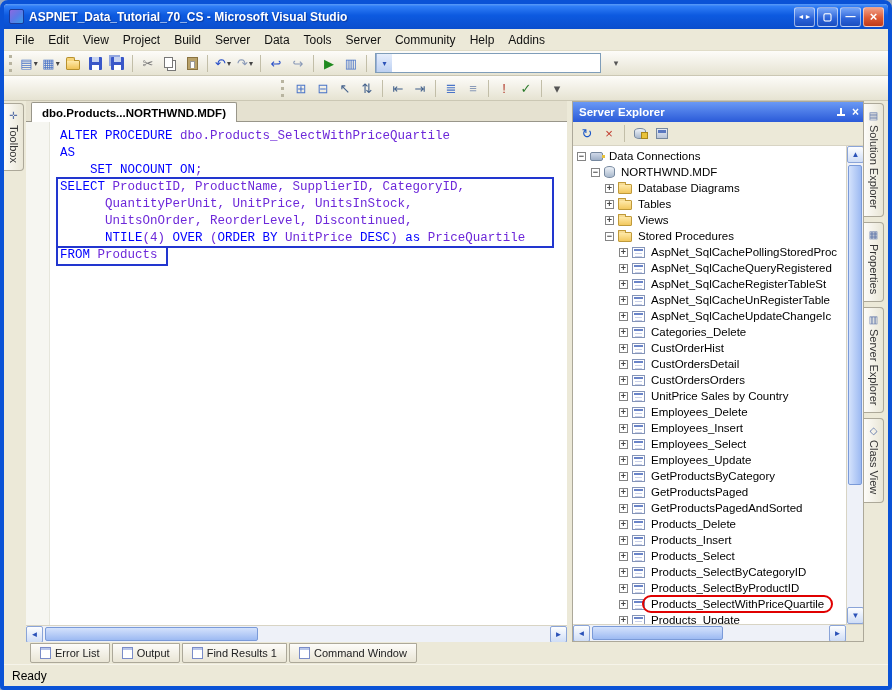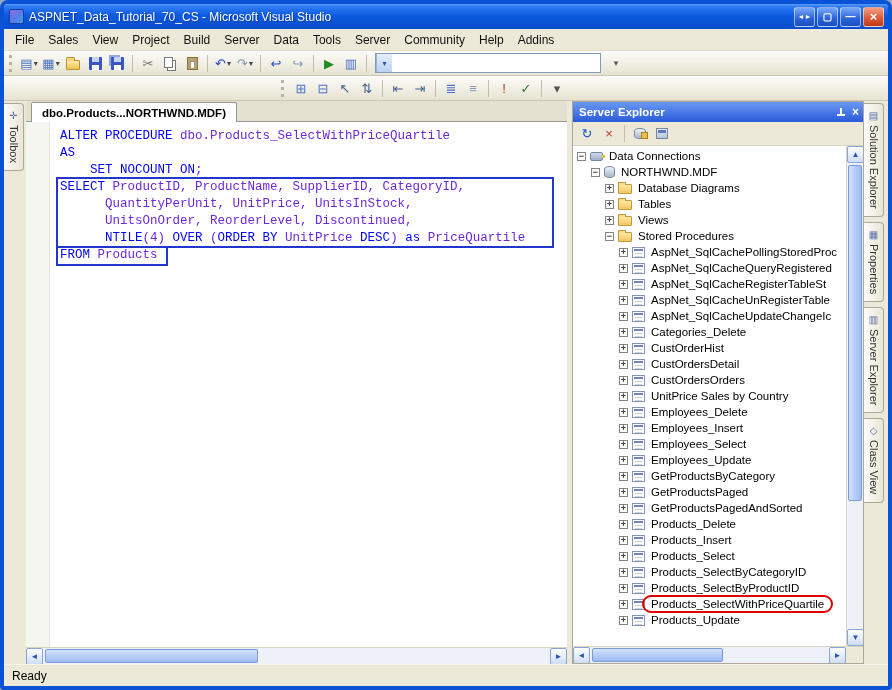--- a/index.html
+++ b/index.html
@@ -7,21 +7,21 @@
   body { font-family:"Liberation Sans",sans-serif; }
 
   .window { width:892px; height:690px; border:4px solid #0a52d6; border-radius:8px 8px 4px 4px;
             background:#ece9d8; display:flex; flex-direction:column; overflow:hidden; }
 
   
   .titlebar { height:25px; flex:none; display:flex; align-items:center; padding:0 4px 0 5px;
               background:linear-gradient(180deg,#5a9bf8 0%,#2f7df6 10%,#0d5ae0 45%,#0a4ecd 100%); }
   .appicon { width:15px; height:15px; flex:none; border-radius:2px; margin-right:5px;
              background:linear-gradient(135deg,#8a6ae0 0%,#5a7ae8 50%,#3aa0e8 100%); border:1px solid #1a3a9a; }
-  .wtitle { color:#fff; font-weight:normal; font-size:12px; text-shadow:1px 1px 1px #0a3aa0;
+  .wtitle { color:#fff; font-weight:bold; font-size:12px; text-shadow:1px 1px 1px #0a3aa0;
             white-space:nowrap; overflow:hidden; flex:1; }
   .tbtns { display:flex; gap:2px; flex:none; }
   .wbtn { width:21px; height:20px; border-radius:3px; display:flex; align-items:center; justify-content:center;
           color:#fff; font-size:10px; font-weight:bold; border:1px solid #ffffff88; }
   .wbtn.blue { background:linear-gradient(180deg,#79a8f8,#2a62d8 60%,#1a4ec0); }
   .wbtn.red  { background:linear-gradient(180deg,#f0a088,#dd5a34 55%,#c03a18); font-size:13px; }
 
   
   .menubar { height:22px; flex:none; background:#ece9d8; display:flex; align-items:center;
              padding-left:4px; border-bottom:1px solid #e0dcc8; }
@@ -168,21 +168,21 @@
           <span>—</span>
         </span>
         <span class="wbtn red">
           <span>×</span>
         </span>
       </span>
   </div>
 
   <div class="menubar">
       <span class="menu-item">File</span>
-      <span class="menu-item">Sales</span>
+      <span class="menu-item">Edit</span>
       <span class="menu-item">View</span>
       <span class="menu-item">Project</span>
       <span class="menu-item">Build</span>
       <span class="menu-item">Server</span>
       <span class="menu-item">Data</span>
       <span class="menu-item">Tools</span>
       <span class="menu-item">Server</span>
       <span class="menu-item">Community</span>
       <span class="menu-item">Help</span>
       <span class="menu-item">Addins</span>
@@ -534,18 +534,36 @@
           <span class="vticon">▥</span>
           <span>Server Explorer</span>
         </div>
         <div class="vtab">
           <span class="vticon">◇</span>
           <span>Class View</span>
         </div>
       </div>
   </div>
 
+  <div class="bottom-tabs">
+      <span class="btab">
+        <span class="bticon"></span>
+        <span>Error List</span>
+      </span>
+      <span class="btab">
+        <span class="bticon"></span>
+        <span>Output</span>
+      </span>
+      <span class="btab">
+        <span class="bticon"></span>
+        <span>Find Results 1</span>
+      </span>
+      <span class="btab">
+        <span class="bticon"></span>
+        <span>Command Window</span>
+      </span>
+    </div>
 
   <div class="statusbar">
     <span>Ready</span>
   </div>
 
 </div>
 
 </body></html>

